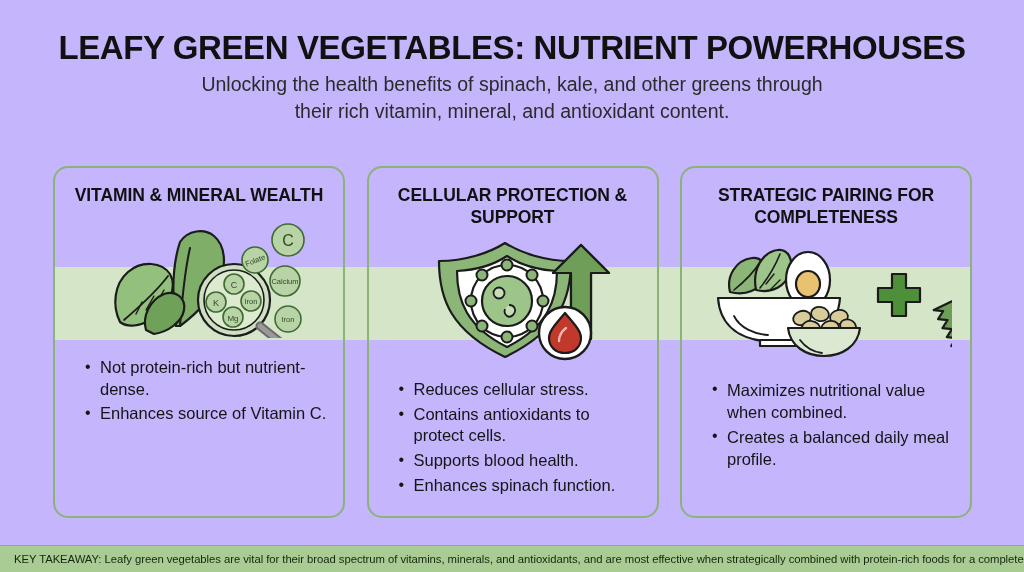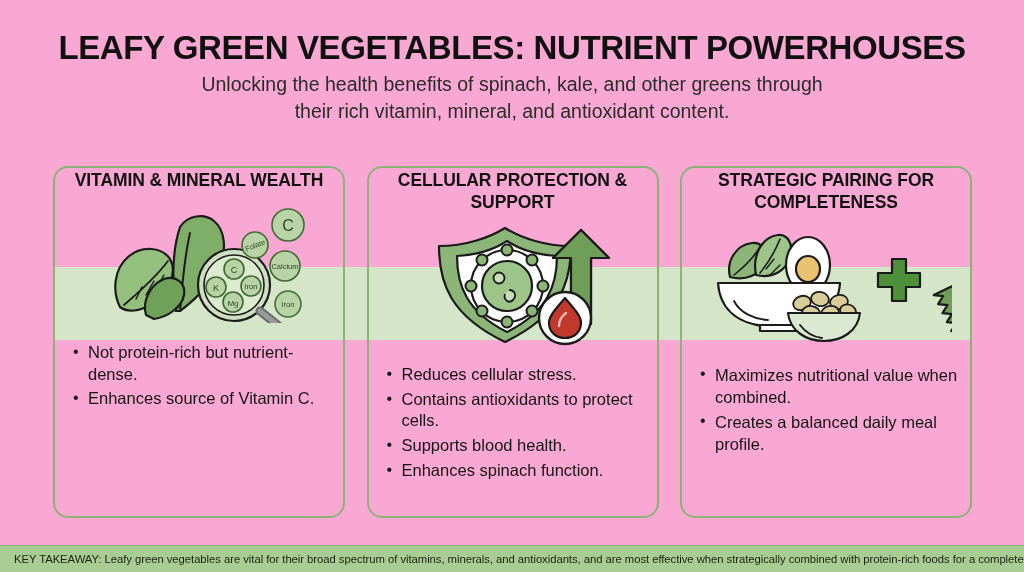--- a/index.html
+++ b/index.html
@@ -11,21 +11,21 @@
     height: 572px;
     background: #ffffff;
     font-family: "Liberation Sans", sans-serif;
     overflow: hidden;
     position: relative;
   }
   #page {
     position: relative;
     width: 1024px;
     height: 572px;
-    background: #f9a8d4;
+    background: #c4b5fd;
   }
 
   
   .header {
     position: absolute;
     left: 0;
     top: 30px;
     width: 1024px;
     text-align: center;
   }
@@ -75,21 +75,21 @@
     box-sizing: border-box;
     border: 2px solid #8cb377;
     border-radius: 15px;
     background: transparent;
     position: relative;
     display: flex;
     flex-direction: column;
     align-items: center;
   }
   .card-title {
-    margin-top: 2px;
+    margin-top: 17px;
     width: 250px;
     text-align: center;
     font-size: 17.5px;
     font-weight: 700;
     color: #111111;
     line-height: 1.25;
     letter-spacing: -0.1px;
   }
   .card-art {
     position: relative;
@@ -97,21 +97,21 @@
     height: 130px;
     margin-top: 6px;
     display: flex;
     align-items: center;
     justify-content: center;
   }
   .card-art svg { display: block; }
 
   .bullets {
     margin: 0;
-    padding: 0 12px 0 18px;
+    padding: 0 12px 0 30px;
     list-style: none;
     width: 100%;
     box-sizing: border-box;
     margin-top: 14px;
   }
   .bullets li {
     position: relative;
     font-size: 16.5px;
     line-height: 1.32;
     color: #151515;

